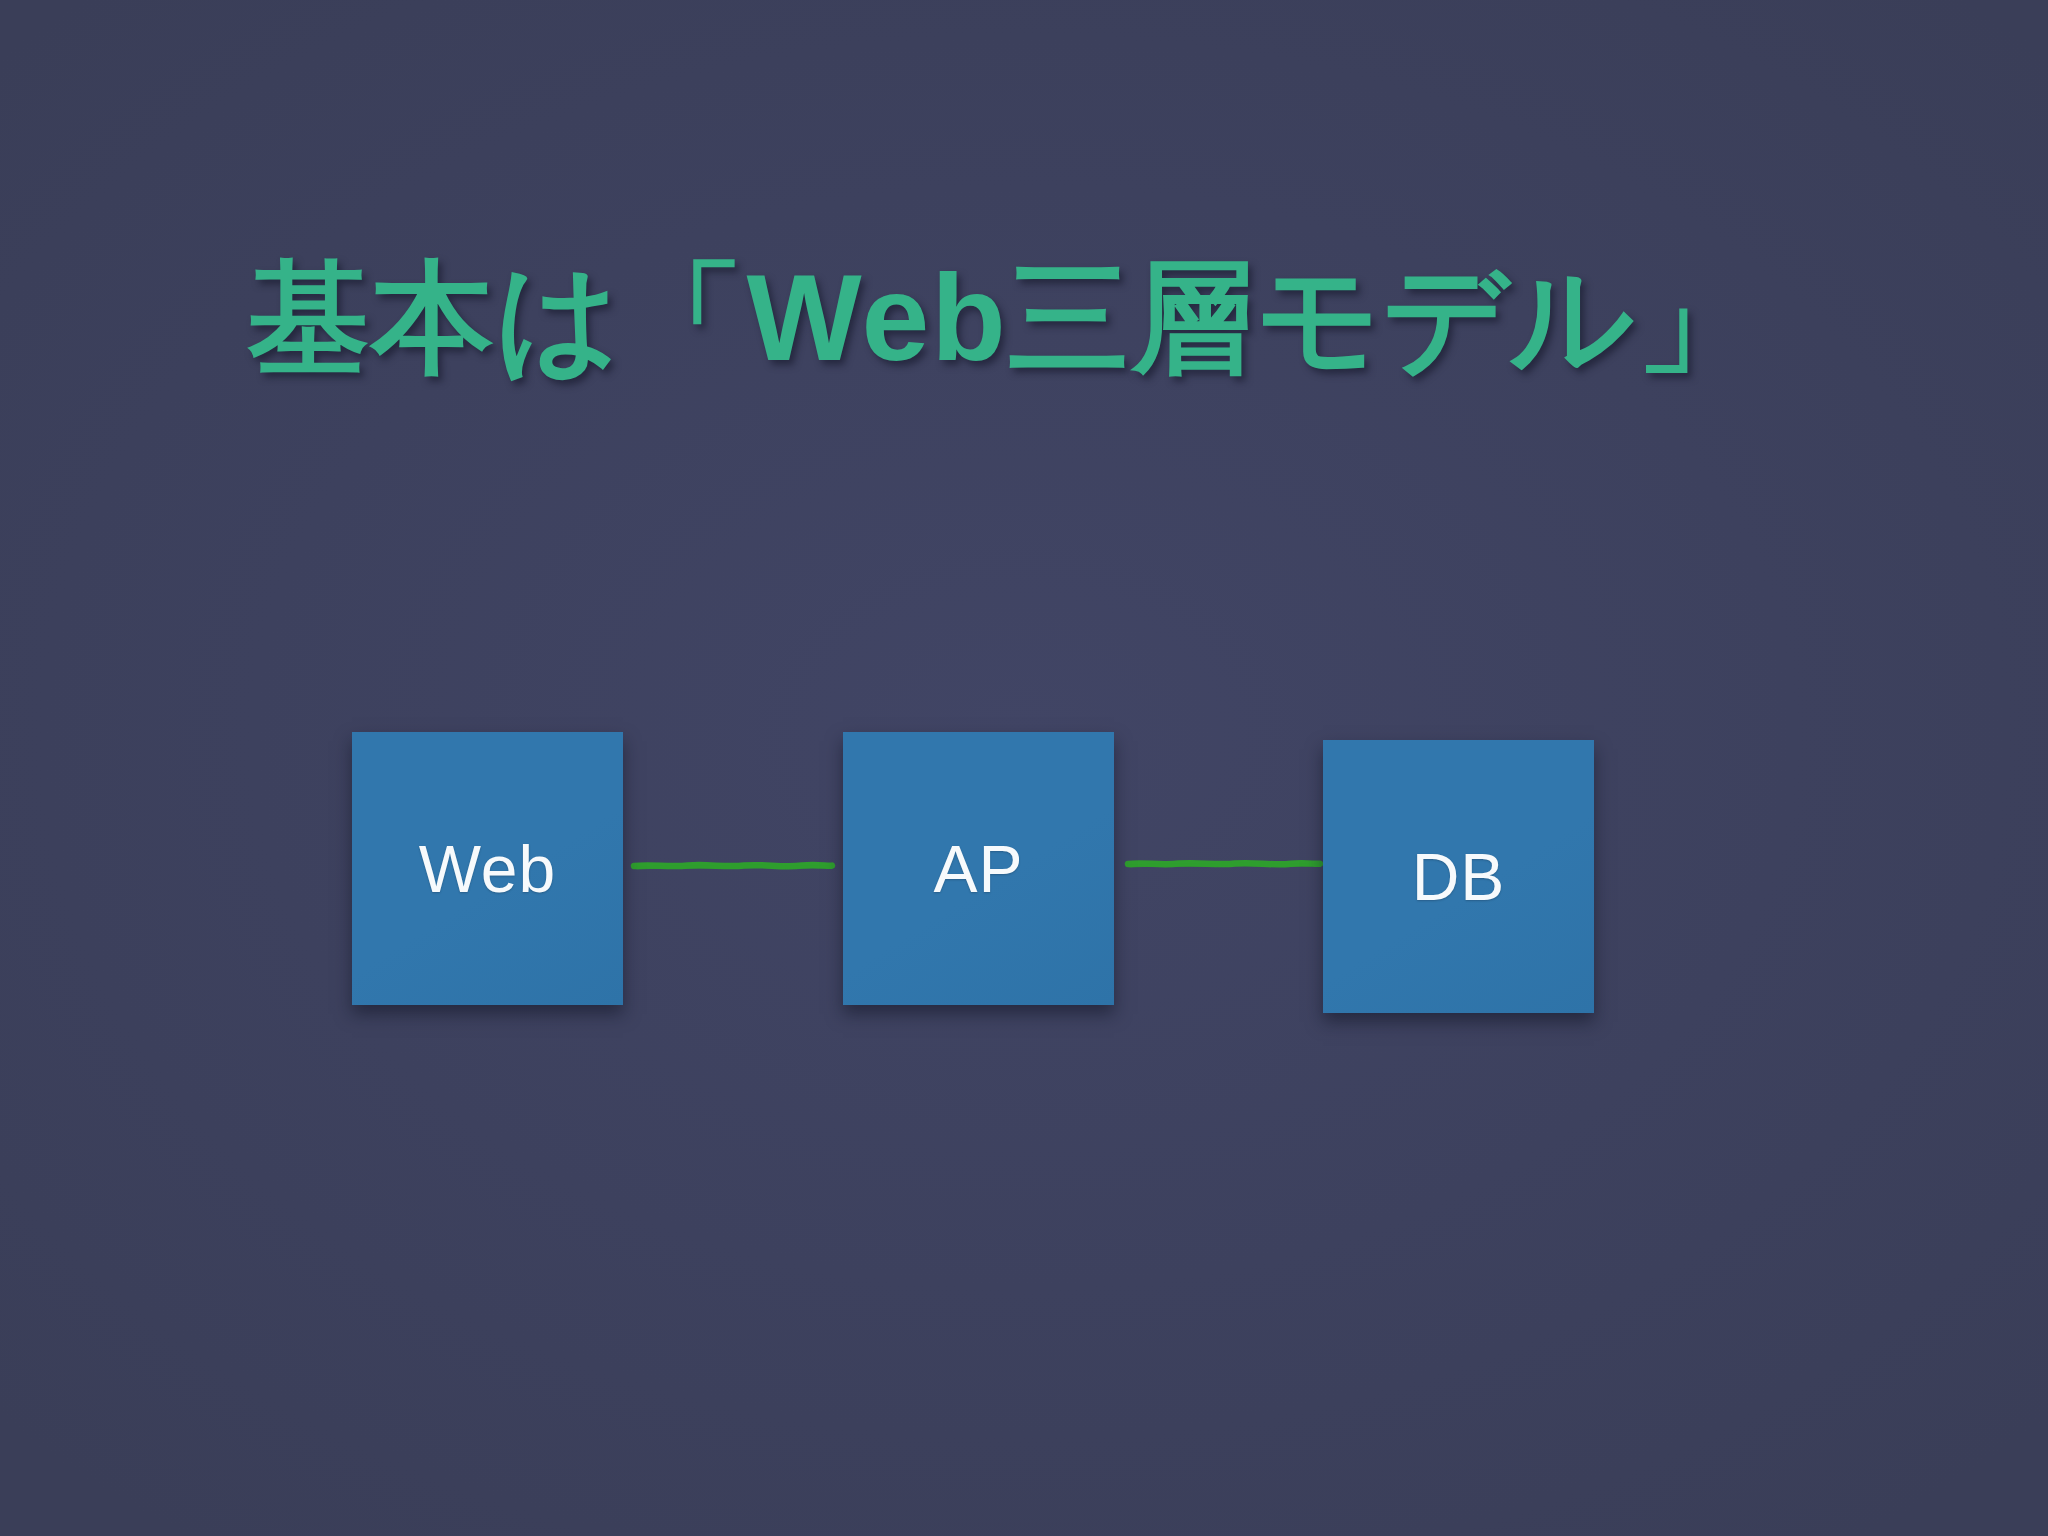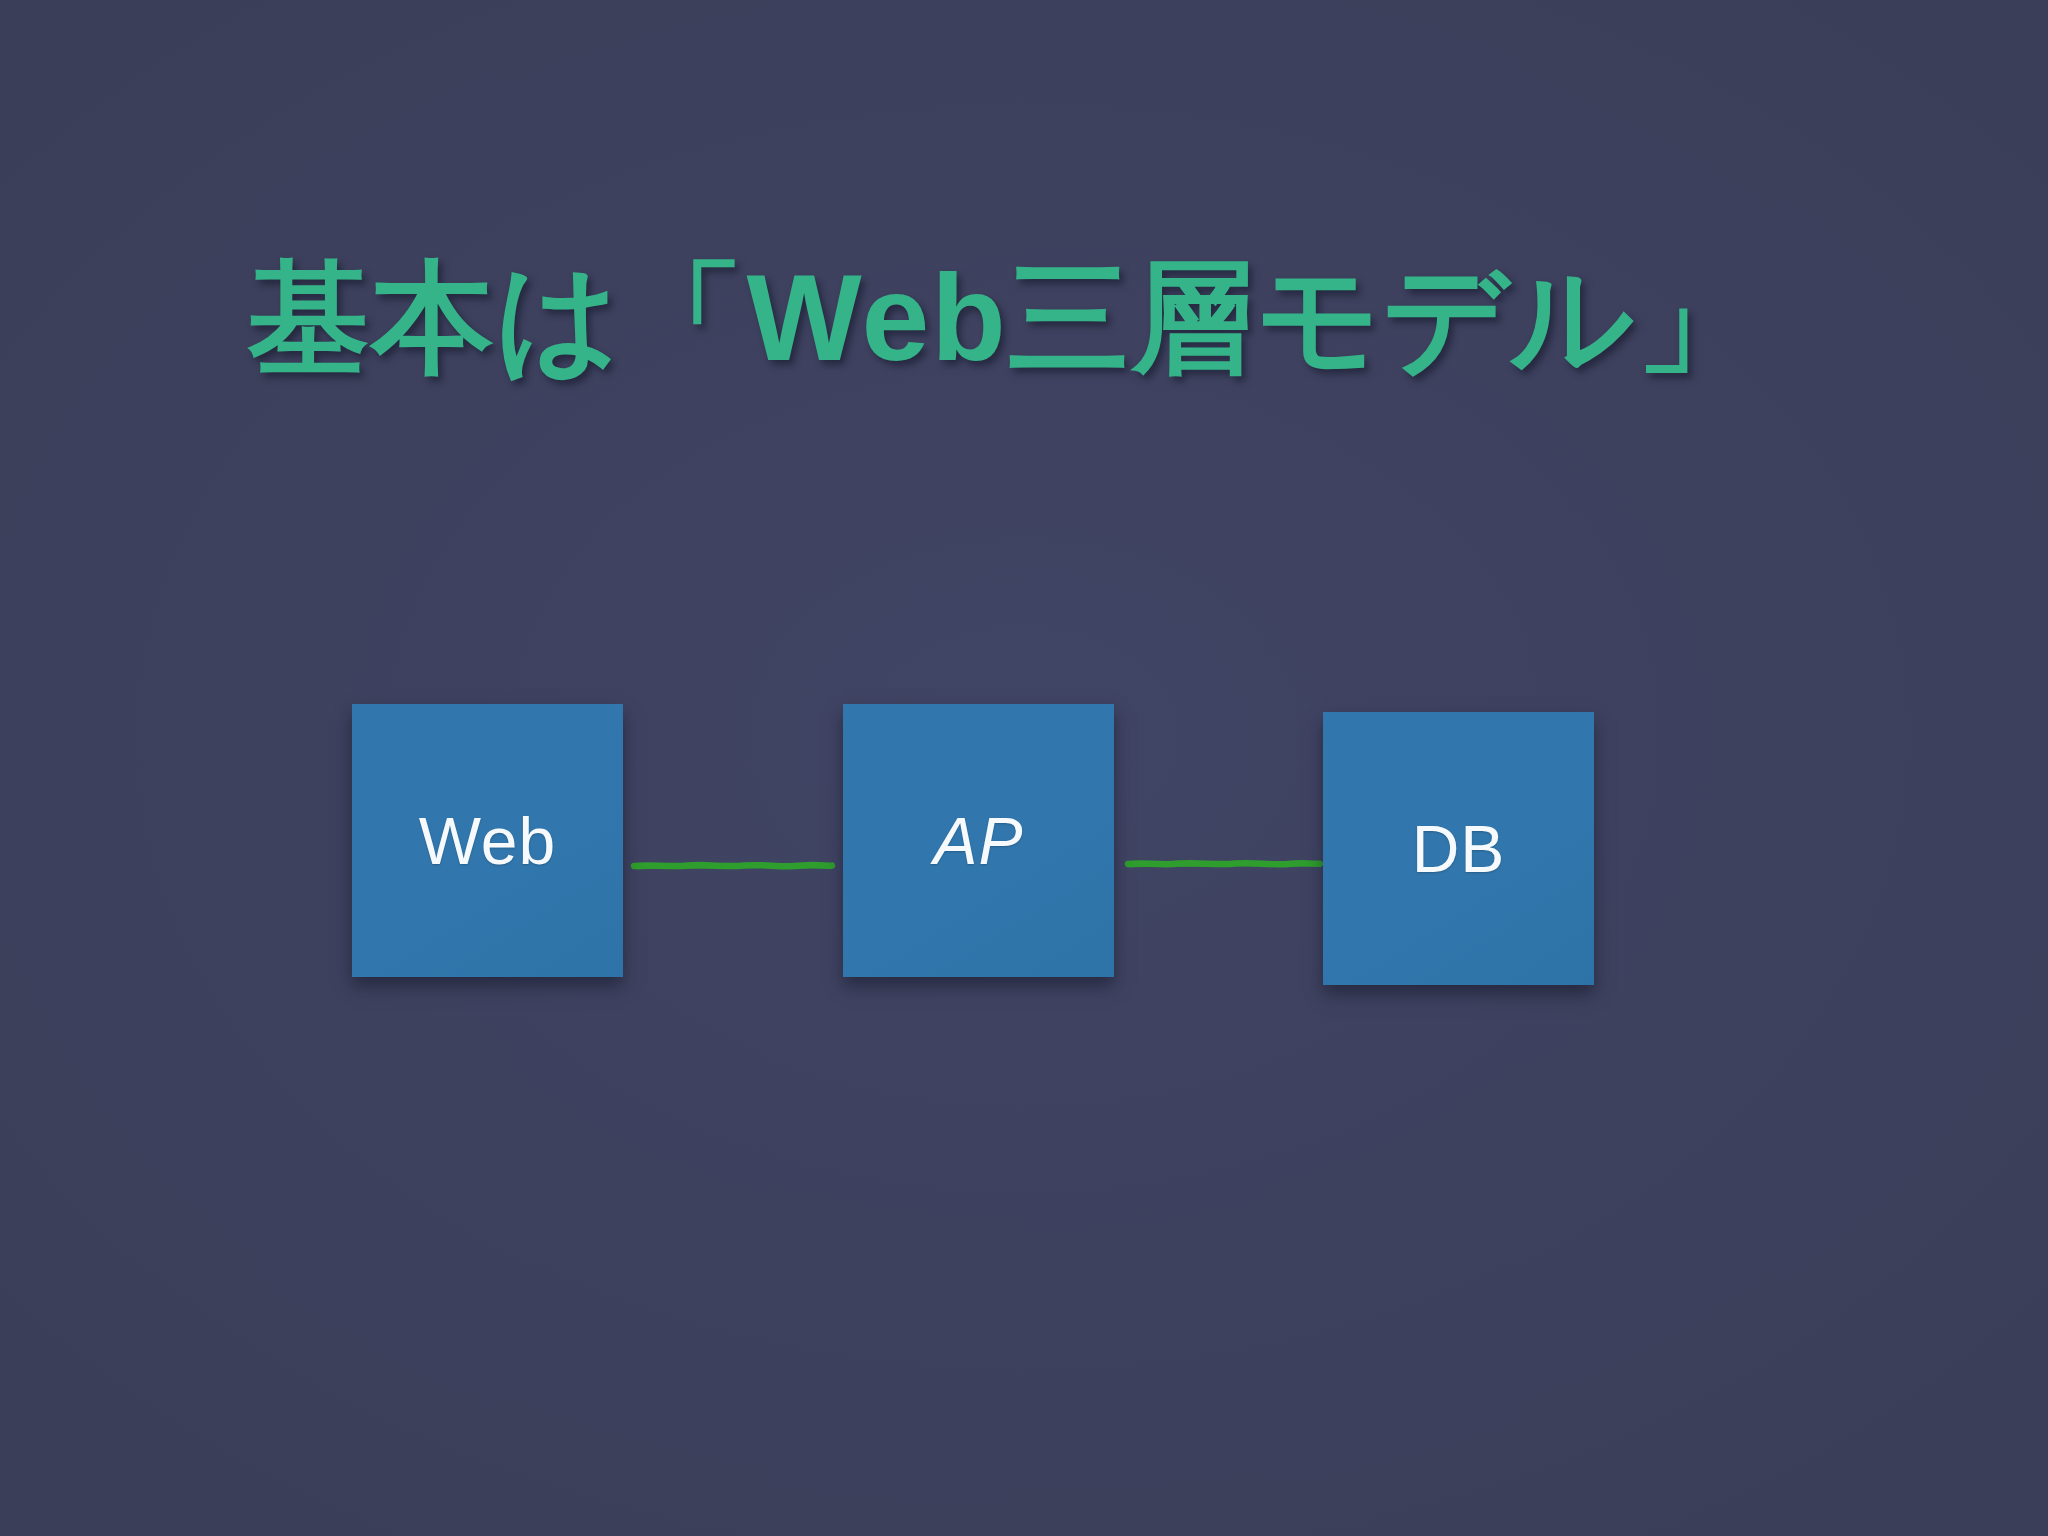--- a/index.html
+++ b/index.html
@@ -37,38 +37,38 @@
     font-size: 122px;
     line-height: 1.15;
     font-weight: bold;
     letter-spacing: 2px;
     color: var(--title-text);
     text-shadow: 4px 5px 7px rgba(18, 20, 38, 0.55);
     white-space: nowrap;
   }
   .node {
     position: absolute;
-    top: 704px;
+    top: 732px;
     width: 271px;
     height: 273px;
     background: linear-gradient(148deg, var(--box-fill) 0%, var(--box-fill) 55%, var(--box-fill-dark) 100%);
     box-shadow: 0 9px 16px rgba(14, 17, 34, 0.5);
     display: flex;
     align-items: center;
     justify-content: center;
   }
   .node-label {
     color: var(--box-text);
     font-size: 66px;
     font-weight: 300;
     letter-spacing: 1px;
     text-shadow: 0 1px 2px rgba(20, 40, 60, 0.3);
   }
   .node-web { left: 352px; }
-  .node-ap  { left: 843px; font-style: italic; }
+  .node-ap  { left: 843px; }
   .node-db  { left: 1323px; margin-top: 8px; }
   .connector {
     position: absolute;
     color: var(--connector);
   }
   .connector-1 { left: 630px; top: 858px; }
   .connector-2 { left: 1124px; top: 856px; }
 </style>
 </head>
 <body>

